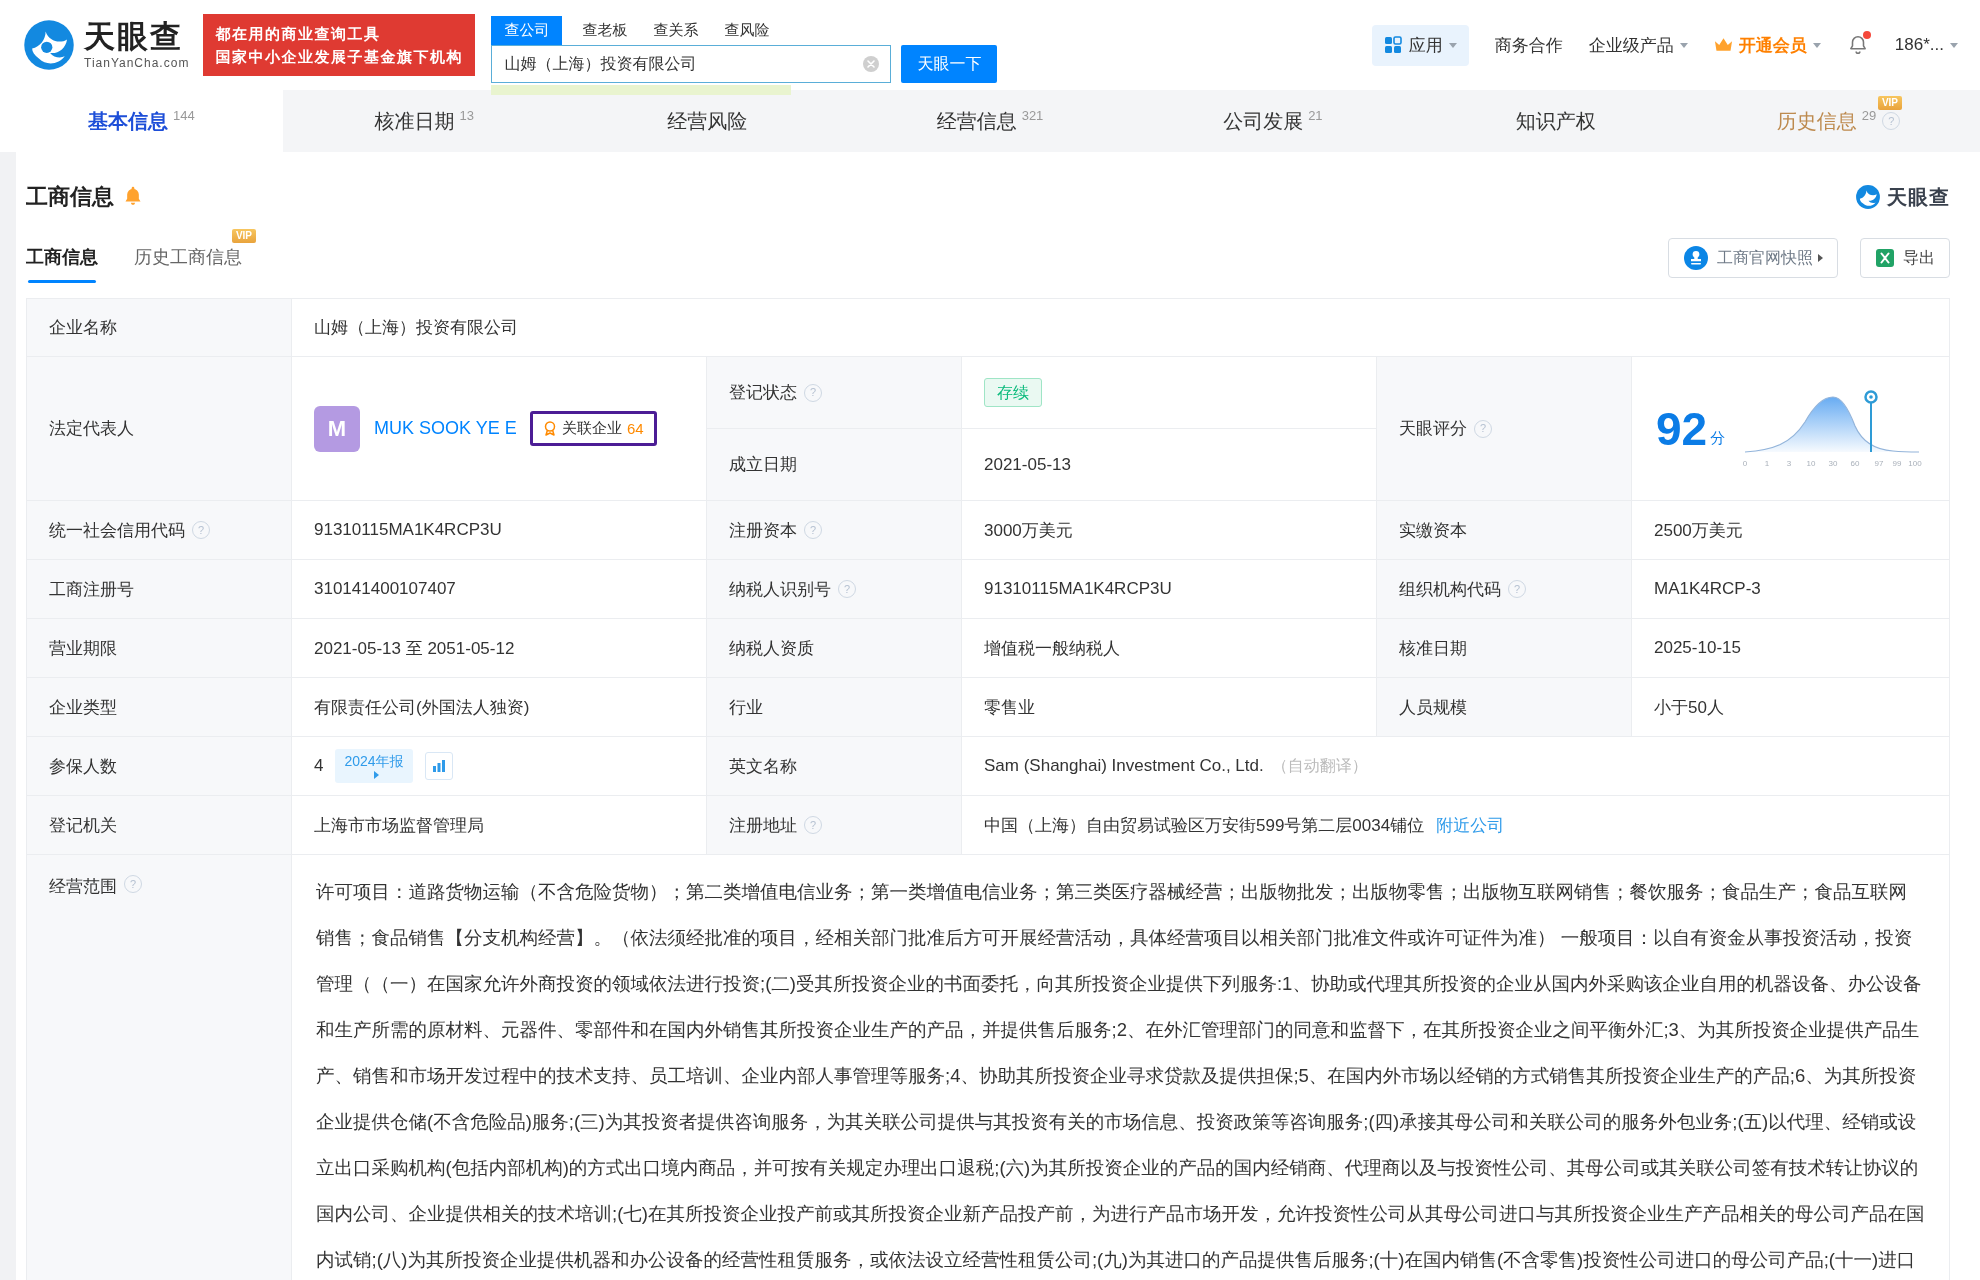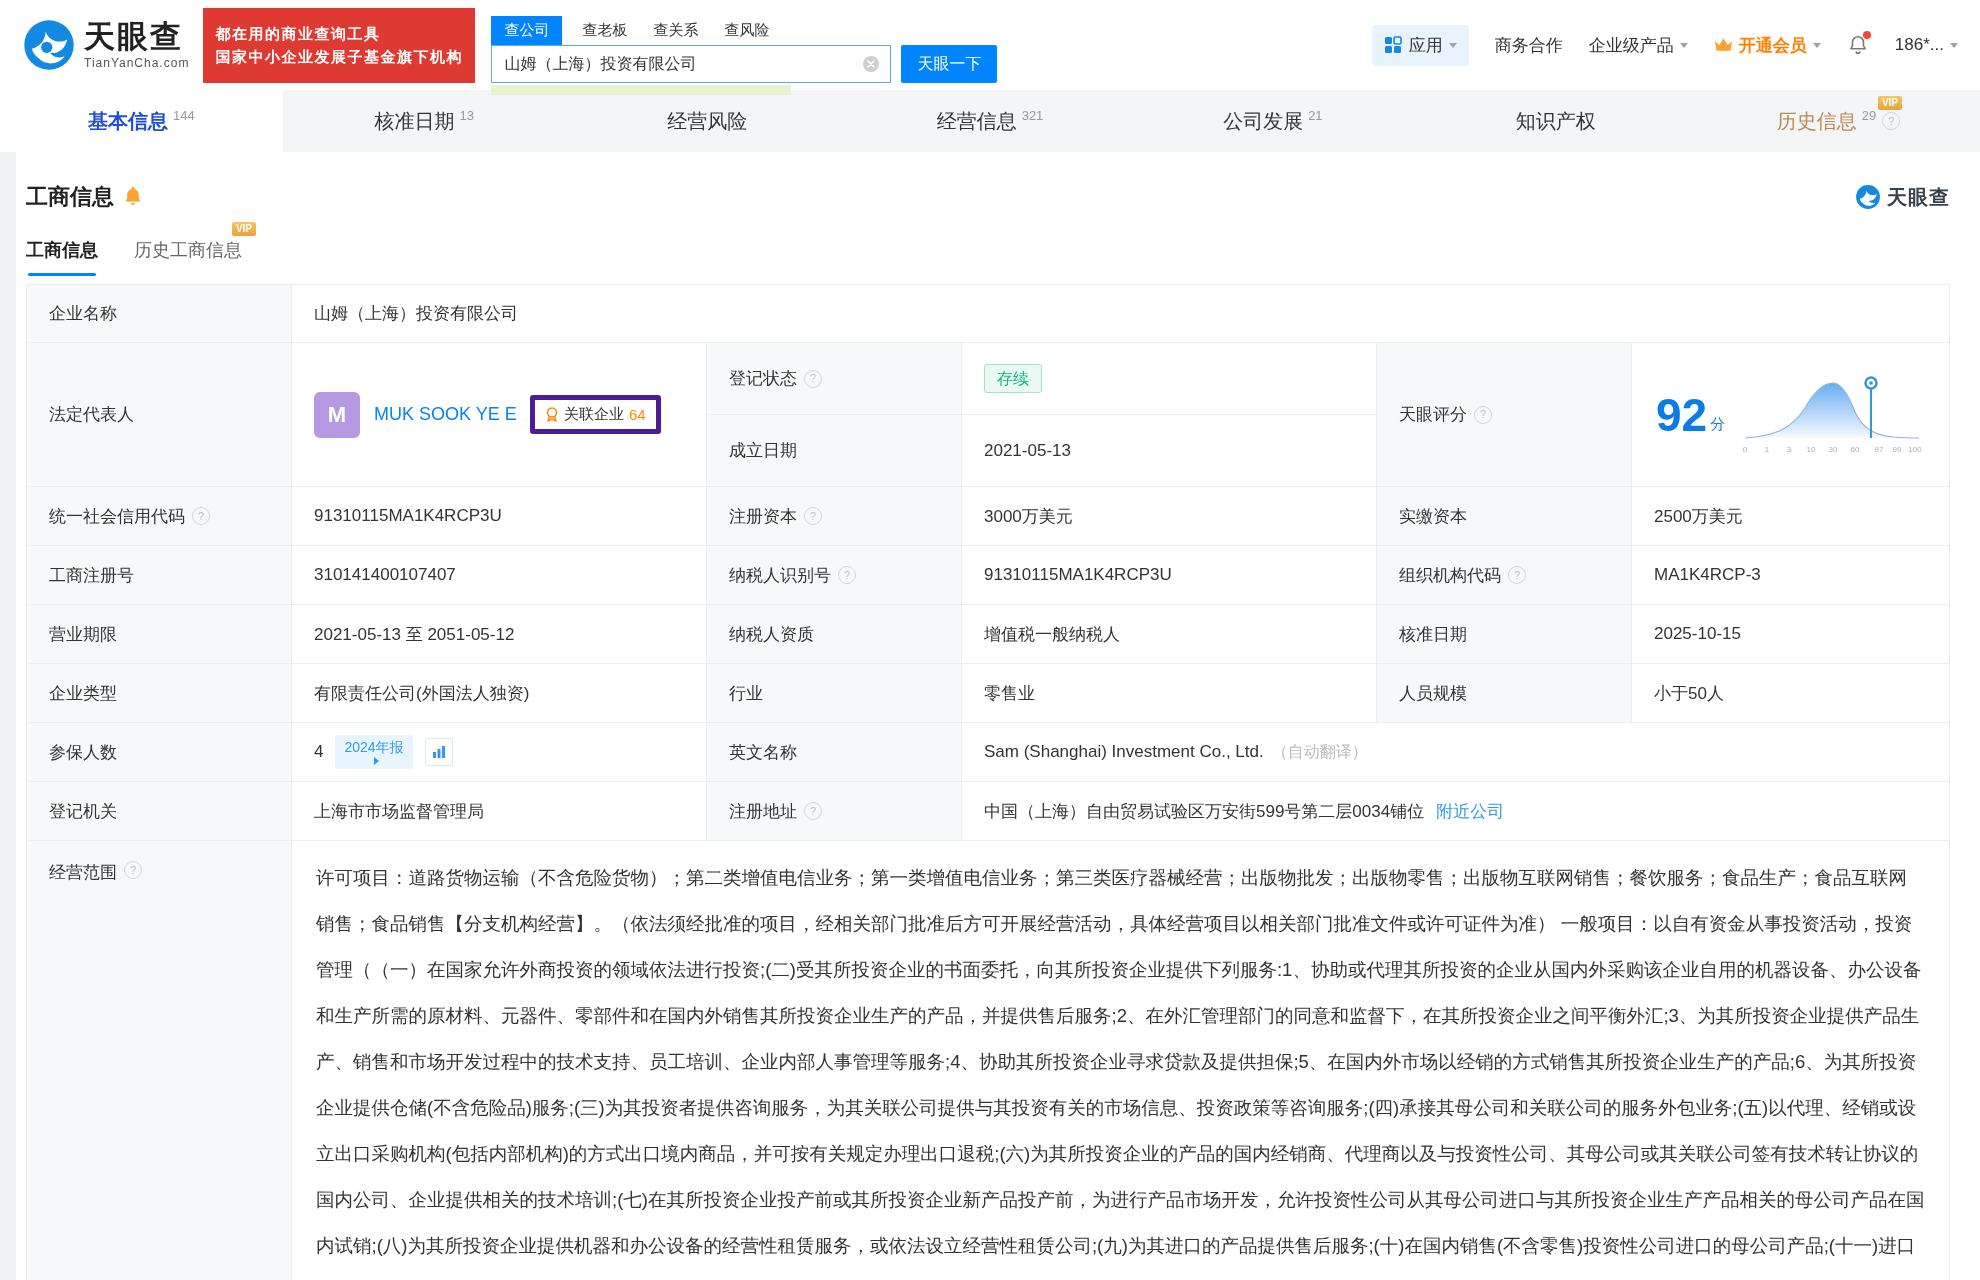--- a/index.html
+++ b/index.html
@@ -6,21 +6,21 @@
   body{font-family:"Liberation Sans","DejaVu Sans",sans-serif;color:#333;}
   .page{position:relative;width:1980px;height:1280px;overflow:hidden;background:#fff;}
 
   
   .topbar{height:90px;display:flex;align-items:center;padding:0 22px;position:relative;}
   .logo-group{display:flex;align-items:center;flex:none;}
   .logo-icon{width:54px;height:54px;flex:none;}
   .logo-txt{margin-left:8px;}
   .logo-title{font-size:31px;font-weight:bold;color:#222;letter-spacing:2px;line-height:1;}
   .logo-sub{font-size:12px;color:#555;letter-spacing:1px;margin-top:4px;}
-  .banner{margin-left:14px;background:#df3a32;color:#fff;width:248px;height:75px;display:flex;flex-direction:column;justify-content:center;padding:0 12px;flex:none;}
+  .banner{margin-left:14px;background:#df3a32;color:#fff;width:248px;height:62px;display:flex;flex-direction:column;justify-content:center;padding:0 12px;flex:none;}
   .banner div{font-size:15px;font-weight:bold;line-height:1.55;letter-spacing:1.5px;white-space:nowrap;}
   .search-area{margin-left:16px;flex:none;position:relative;top:4px;}
   .search-tabs{display:flex;align-items:flex-end;height:30px;}
   .stab{font-size:15px;color:#333;margin-right:26px;padding:5px 0;cursor:pointer;}
   .stab.active{background:#0084ff;color:#fff;padding:5px 13px;margin-right:20px;}
   .search-row{display:flex;align-items:center;}
   .search-box{position:relative;width:398px;height:36px;border:1px solid #5aaed8;background:#fff;display:flex;align-items:center;}
   .search-box input{border:none;outline:none;width:100%;height:100%;font-size:16px;color:#333;padding:0 36px 0 12px;font-family:inherit;background:transparent;}
   .clear-ic{position:absolute;right:10px;width:18px;height:18px;}
   .search-btn{margin-left:10px;width:96px;height:38px;background:#0084ff;color:#fff;font-size:16px;border:none;border-radius:2px;cursor:pointer;font-family:inherit;}
@@ -70,21 +70,21 @@
   .info-table{margin-top:20px;display:grid;grid-template-columns:265px 415px 255px 415px 255px 1fr;grid-template-rows:58px 72px 72px 59px 59px 59px 59px 59px 59px auto;border-top:1px solid #ebedf0;border-left:1px solid #ebedf0;}
   .cell{border-right:1px solid #ebedf0;border-bottom:1px solid #ebedf0;display:flex;align-items:center;padding:0 22px;font-size:17px;color:#333;min-width:0;}
   .cell.lab{background:#f7f8fa;}
   .cell.top{align-items:flex-start;padding-top:20px;}
   .info{width:16px;height:16px;border-radius:50%;border:1px solid #cfd8e3;color:#b6c2d2;font-size:11px;display:inline-flex;align-items:center;justify-content:center;margin-left:7px;flex:none;line-height:1;}
   .info::before{content:"?";}
   .status-badge{display:inline-block;color:#0dbb7d;background:#eaf9f2;border:1px solid #9fe5c6;border-radius:3px;padding:4px 12px;font-size:16px;line-height:1.2;}
   .link{color:#2f9bea;cursor:pointer;text-decoration:none;}
   .avatar{width:46px;height:46px;border-radius:6px;background:#b49ae2;color:#fff;font-size:22px;font-weight:bold;display:flex;align-items:center;justify-content:center;flex:none;}
   .rep-name{margin-left:14px;font-size:18px;color:#0084ff;width:152px;line-height:1.7;cursor:pointer;}
-  .assoc-badge{display:flex;align-items:center;border:5px solid #4c1d95;border-radius:3px;padding:5px 10px;background:#fff;margin-left:4px;cursor:pointer;flex:none;}
+  .assoc-badge{display:flex;align-items:center;border:3px solid #4c1d95;border-radius:3px;padding:5px 10px;background:#fff;margin-left:4px;cursor:pointer;flex:none;}
   .assoc-badge .al{font-size:15px;color:#333;margin-left:5px;}
   .assoc-badge .ac{font-size:15px;color:#ff8a00;margin-left:5px;}
   .score-cell{display:flex;align-items:center;padding:0 10px 0 24px;}
   .score-num{font-size:46px;font-weight:bold;color:#0b7ce6;line-height:1;}
   .score-unit{font-size:15px;color:#0b7ce6;margin-left:3px;position:relative;top:10px;}
   .curve{margin-left:14px;flex:none;}
   .report-badge{display:flex;align-items:center;background:#e9f5fe;color:#2f9bea;font-size:14px;border-radius:3px;padding:4px 9px;margin-left:12px;cursor:pointer;flex-direction:column;}
   .report-badge .arrow-r{border-left-color:#2f9bea;margin-left:4px;}
   .trend-btn{width:26px;height:26px;border:1px solid #d9e7f5;border-radius:3px;display:flex;align-items:center;justify-content:center;margin-left:12px;cursor:pointer;background:#fff;}
   .note{color:#bbb;font-size:16px;margin-left:8px;}
@@ -224,20 +224,38 @@
       </div>
     </div>
 
     <div class="subtab-row">
       <div class="subtab active">
         <span>工商信息</span>
       </div>
       <div class="subtab">
         <span class="vip-badge subvip">VIP</span>
         <span>历史工商信息</span>
+      </div>
+      <div class="head-btns">
+        <button class="btn">
+          <svg width="26" height="26" viewBox="0 0 26 26">
+            <circle cx="13" cy="13" r="12" fill="#0b86e6"></circle>
+            <path d="M13 6a3.4 3.4 0 0 1 3.4 3.4c0 1.5-1 2.4-1.7 3.1v1.4H18v2.3H8v-2.3h3.3v-1.4c-.7-.7-1.7-1.6-1.7-3.1A3.4 3.4 0 0 1 13 6z" fill="#fff"></path>
+            <rect x="8" y="18" width="10" height="1.6" rx="0.8" fill="#fff"></rect>
+          </svg>
+          <span class="btxt">工商官网快照</span>
+          <span class="arrow-r"></span>
+        </button>
+        <button class="btn">
+          <svg width="20" height="20" viewBox="0 0 20 20">
+            <rect x="1" y="1" width="18" height="18" rx="3" fill="#21a366"></rect>
+            <path d="M6.5 5.5l7 9M13.5 5.5l-7 9" stroke="#fff" stroke-width="2" stroke-linecap="round"></path>
+          </svg>
+          <span class="btxt dark">导出</span>
+        </button>
       </div>
     </div>
 
     <div class="info-table">
 
       <div class="cell lab" style="grid-row:1;grid-column:1;">
         <span>企业名称</span>
       </div>
       <div class="cell" style="grid-row:1;grid-column:2/7;">
         <span>山姆（上海）投资有限公司</span>

